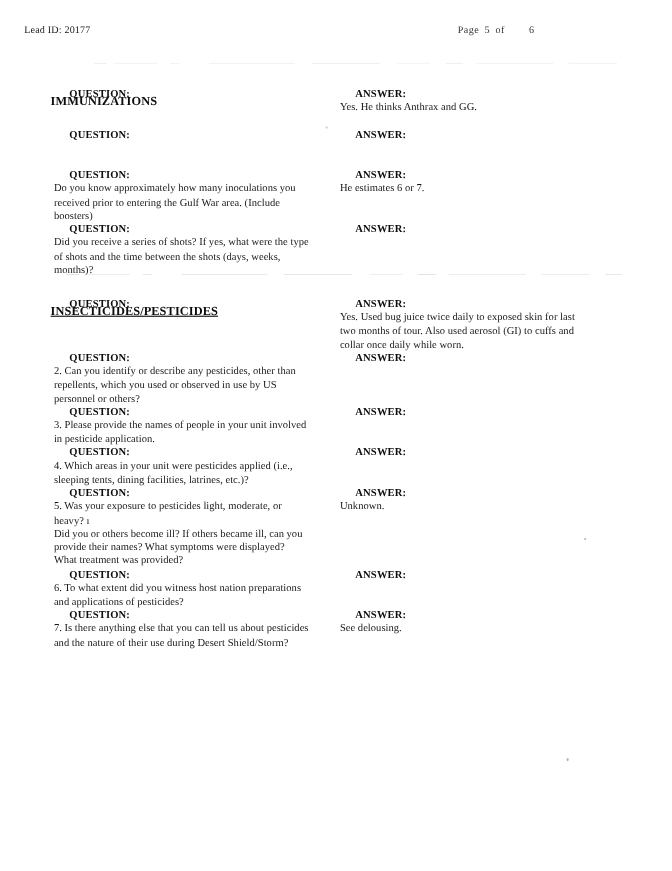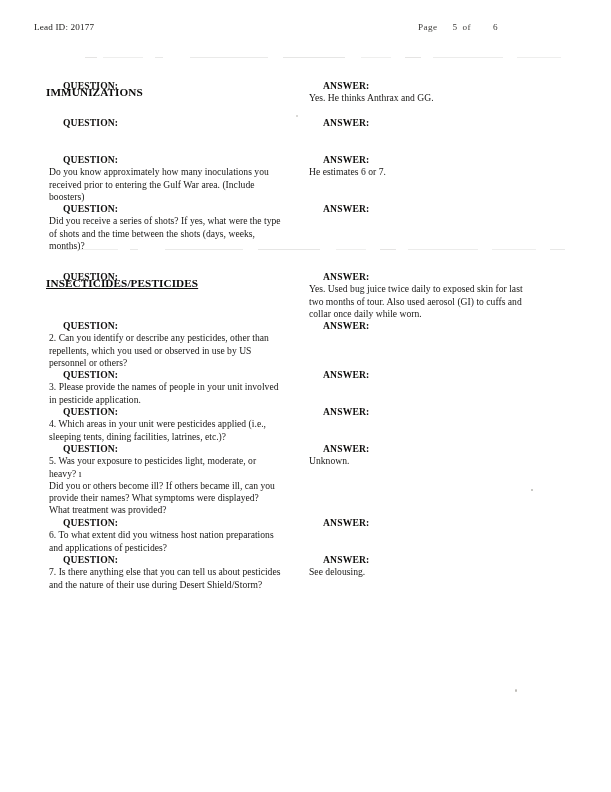--- a/index.html
+++ b/index.html
@@ -13,21 +13,21 @@
     position: relative;
     font-family: "Liberation Serif", "DejaVu Serif", serif;
     color: #100f0d;
     overflow: hidden;
   }
 
   
   .page-header {
     position: absolute;
     top: 22px;
-    left: 12px;
+    left: 0;
     width: 504px;
     height: 16px;
   }
   .lead-id {
     position: absolute;
     left: 22px;
     top: 0;
     font-size: 9.2px;
     letter-spacing: 0.15px;
     color: #1a1917;
@@ -36,21 +36,21 @@
   .page-num {
     position: absolute;
     right: 18px;
     top: 0;
     font-size: 9.2px;
     letter-spacing: 0.4px;
     color: #2a2926;
     white-space: nowrap;
     opacity: 0.92;
   }
-  .page-num .pn-word { margin-right: 15px; }
+  .page-num .pn-word { margin-right: 5px; }
   .page-num .pn-cur  { margin-right: 5px; }
   .page-num .pn-of   { margin-right: 22px; }
 
   
   .scan-rule {
     position: absolute;
     height: 1px;
     overflow: hidden;
     opacity: 0.5;
   }

